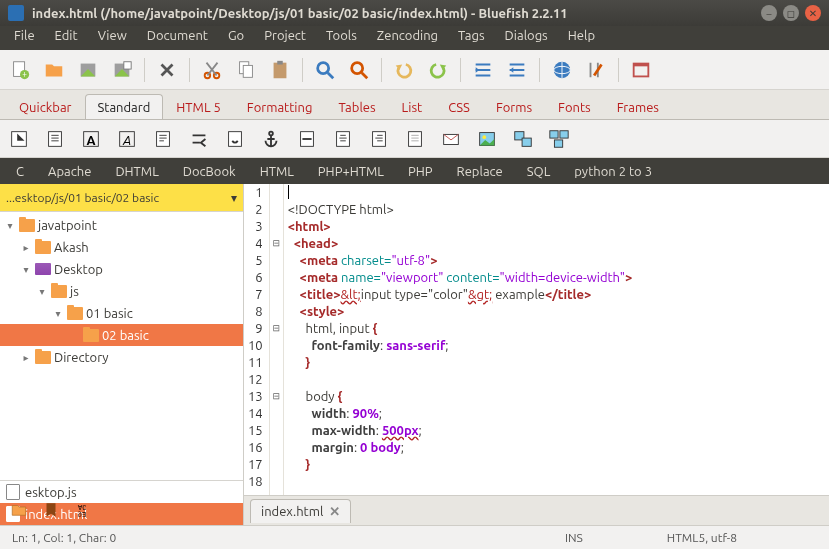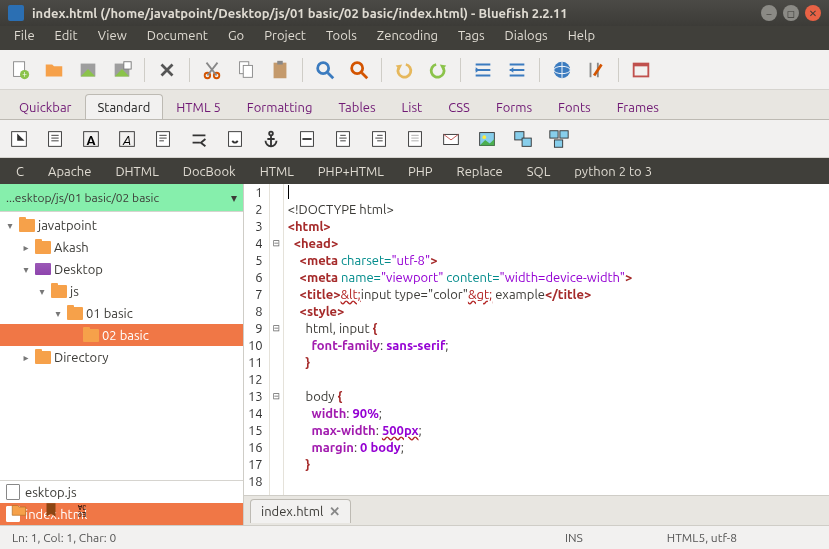--- a/index.html
+++ b/index.html
@@ -12,30 +12,30 @@
 .win-min { background: #8b8a85; }
 .win-max { background: #8b8a85; }
 .win-close { background: #e96245; }
 .menubar { background: #403f3a; height: 24px; display: flex; align-items: flex-start; padding: 0 6px; gap: 4px; color: #dfdbd2; }
 .menubar span { padding: 2px 8px; cursor: default; }
 .toolbar1 { background: #f2f1f0; height: 40px; display: flex; align-items: center; padding: 0 6px; gap: 6px; border-bottom: 1px solid #d6d4cf; }
 .tb-icon { width: 28px; height: 28px; display: flex; align-items: center; justify-content: center; border-radius: 2px; }
 .tb-icon svg { width: 22px; height: 22px; }
 .tb-sep { width: 1px; height: 24px; background: #cfcdc7; margin: 0 2px; }
 .tabbar { background: #e8e6e1; height: 30px; display: flex; align-items: flex-end; padding: 0 6px; border-bottom: 1px solid #bdbab3; }
-.tab { padding: 5px 12px; border: 1px solid transparent; border-bottom: none; border-radius: 4px 4px 0 0; color: #701a75; cursor: default; }
+.tab { padding: 5px 12px; border: 1px solid transparent; border-bottom: none; border-radius: 4px 4px 0 0; color: #b91c1c; cursor: default; }
 .tab.active { background: #f2f1f0; border-color: #bdbab3; color: #222; }
 .toolbar2 { background: #f2f1f0; height: 38px; display: flex; align-items: center; padding: 0 6px; gap: 10px; border-bottom: 1px solid #d6d4cf; }
 .tb2-icon { width: 26px; height: 26px; display: flex; align-items: center; justify-content: center; }
 .tb2-icon svg { width: 22px; height: 22px; }
 .langbar { background: #403f3a; height: 26px; display: flex; align-items: center; padding: 0 6px; color: #dfdbd2; gap: 4px; }
 .langbar span { padding: 2px 10px; }
 .main { flex: 1; display: flex; min-height: 0; }
 .sidebar { width: 244px; display: flex; flex-direction: column; background: #fff; border-right: 1px solid #cfcdc7; }
-.path-combo { height: 28px; background: #86efac; border-bottom: 1px solid #d6d4cf; display: flex; align-items: center; padding: 0 6px; font-size: 12px; }
+.path-combo { height: 28px; background: #fde047; border-bottom: 1px solid #d6d4cf; display: flex; align-items: center; padding: 0 6px; font-size: 12px; }
 .path-combo .drop { margin-left: auto; }
 .tree { flex: 1; overflow: auto; padding: 2px 0; font-size: 13px; }
 .tree-row { display: flex; align-items: center; height: 22px; padding-left: 4px; gap: 3px; white-space: nowrap; }
 .tree-row.sel { background: #f07746; color: #fff; }
 .tree-row .exp { width: 12px; text-align: center; color: #777; font-size: 10px; }
 .tree-row.sel .exp { color: #fff; }
 .folder-ico { width: 16px; height: 13px; background: #f6a14a; border-radius: 1px; position: relative; }
 .folder-ico:before { content:''; position:absolute; top:-2px; left:0; width:7px; height:3px; background:#f6a14a; border-radius:1px 1px 0 0; }
 .desk-ico { width: 16px; height: 12px; background: linear-gradient(#9b59b6,#8e44ad); border-radius: 1px; }
 .filelist { border-top: 1px solid #d6d4cf; }
@@ -49,21 +49,21 @@
 .gutter div { height: 17px; }
 .fold { width: 14px; border-right: 1px solid #e5e2da; }
 .fold div { height: 17px; display: flex; align-items: center; justify-content: center; font-size: 9px; color: #666; }
 .code { flex: 1; padding-left: 4px; }
 .code div { height: 17px; white-space: pre; }
 .cursor-line { border-left: 1px solid #000; }
 .k-tag { color: #a52a2a; font-weight: bold; }
 .k-attr { color: #008b8b; }
 .k-str { color: #9400d3; }
 .k-ent { color: #b22222; text-decoration: underline wavy #b22222; }
-.k-prop { color: #a21caf; font-weight: bold; }
+.k-prop { color: #404040; font-weight: bold; }
 .k-val { color: #9400d3; font-weight: bold; }
 .k-valu { color: #9400d3; font-weight: bold; text-decoration: underline wavy #b22222; }
 .k-num { color: #9400d3; font-weight: bold; }
 .doc-tabs { height: 30px; background: #e8e6e1; border-top: 1px solid #cfcdc7; display: flex; align-items: center; padding: 0 6px; }
 .doc-tab { background: #f2f1f0; border: 1px solid #bdbab3; border-bottom: none; border-radius: 4px 4px 0 0; padding: 4px 10px; display: flex; align-items: center; gap: 6px; }
 .doc-tab .x { color: #888; font-weight: bold; }
 .statusbar { height: 24px; background: #f2f1f0; border-top: 1px solid #cfcdc7; display: flex; align-items: center; font-size: 12px; color: #555; }
 .statusbar .seg { padding: 0 12px; }
 .bottom-icons { position: absolute; left: 6px; bottom: 28px; display: flex; gap: 6px; }
 .bottom-icons div { width: 26px; height: 22px; display: flex; align-items: center; justify-content: center; }

